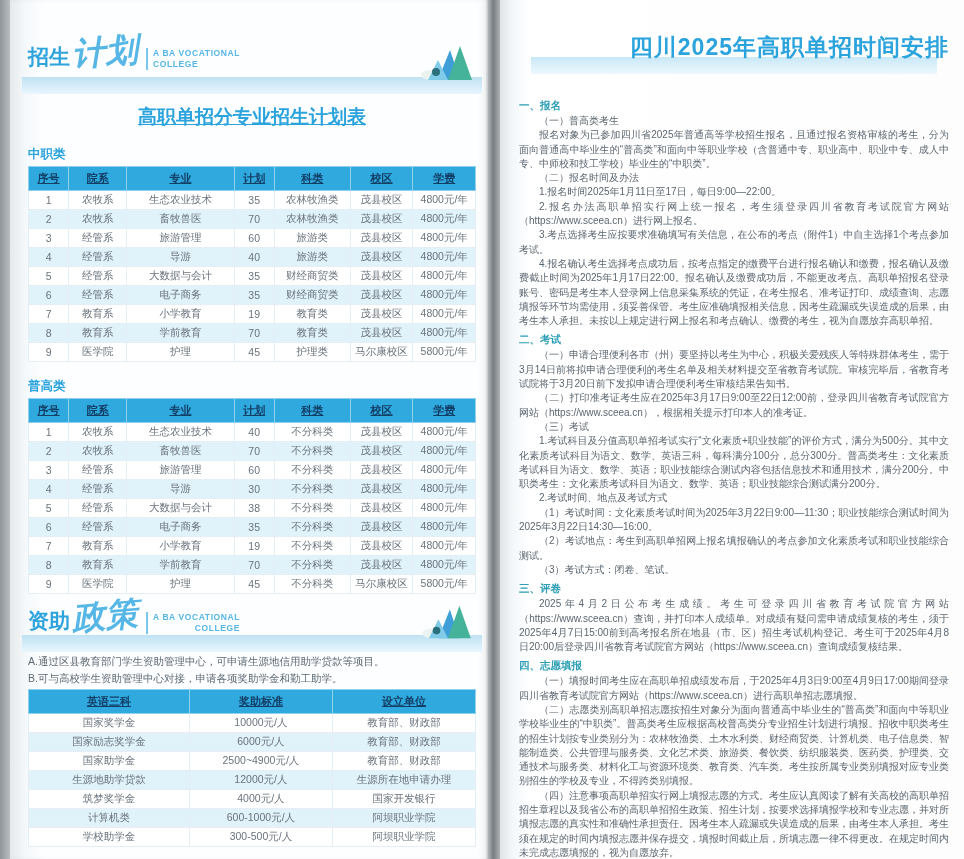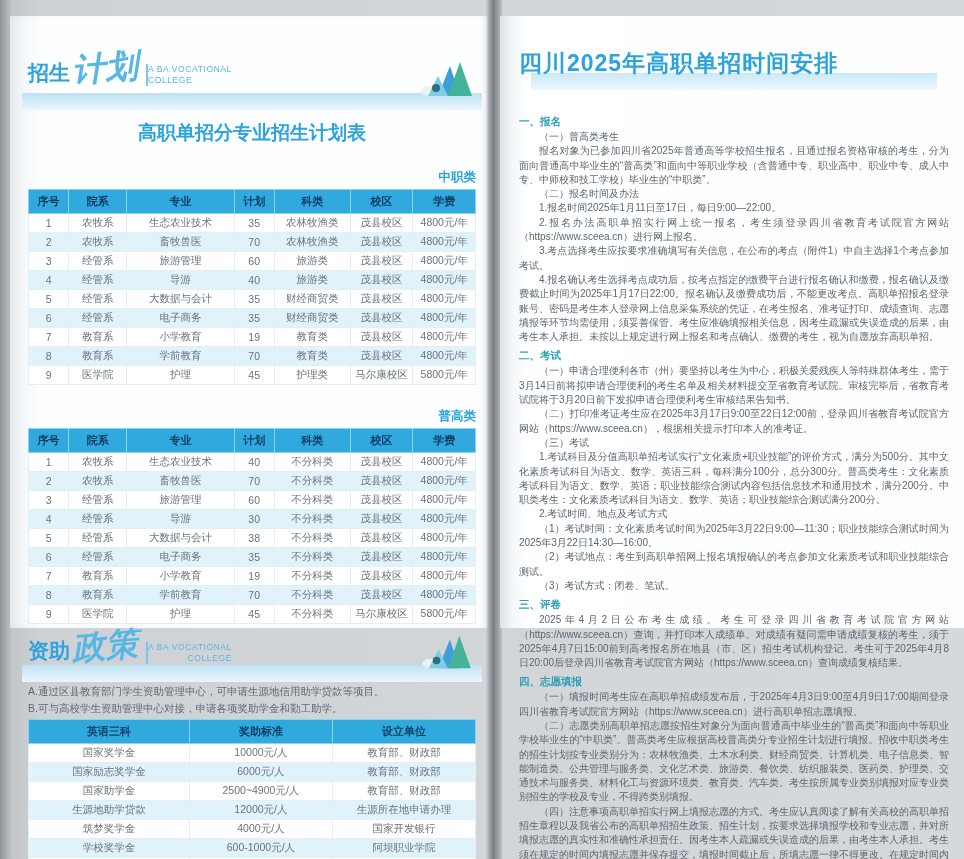--- a/index.html
+++ b/index.html
@@ -2,21 +2,21 @@
 <html><head>
 <meta charset="utf-8">
 <style>
   html,body{margin:0;padding:0;}
   body{
     width:964px;height:859px;overflow:hidden;
     font-family:"Liberation Sans","DejaVu Sans",sans-serif;
     background:linear-gradient(90deg,#8f9499 0,#c2c6c9 12px,#cfd2d5 40px,#d6d9db 100%);
     position:relative;
   }
-  .page{position:absolute;top:16px;height:612px;}
+  .page{position:absolute;top:0;height:859px;}
   .page-left{
     left:10px;width:478px;
     background:linear-gradient(90deg,#e6e9ea 0,#f5f9fb 16px,#fdfeff 34px,#fdfeff 100%);
     box-shadow:inset -6px 0 10px -6px rgba(40,50,60,.25);
   }
   .page-right{
     left:500px;width:464px;
     background:linear-gradient(90deg,#dfe3e5 0,#f3f7f9 12px,#ffffff 30px,#fdfdfd 100%);
   }
   .gutter{
@@ -27,37 +27,37 @@
   .pr-inner{padding:22px 15px 0 19px;position:relative;}
 
   
   .brand{position:relative;height:64px;margin-bottom:2px;}
   .brand .band{position:absolute;left:-6px;right:-6px;bottom:0;height:17px;
     background:linear-gradient(180deg,#bfe2f4,#e9f6fd);}
   .logo{display:flex;align-items:flex-start;position:relative;z-index:1;padding-top:6px;}
   .logo-cn{font-size:21px;font-weight:bold;color:#2FA3DC;line-height:1;margin-top:10px;}
   .logo-script{font-size:33px;font-weight:bold;font-style:italic;color:#56B6E6;
     font-family:"Liberation Serif","DejaVu Serif",serif;line-height:1;transform:rotate(-5deg);margin:0 4px 0 2px;}
-  .logo-en{border-left:2px solid #7cc5ec;margin-left:4px;margin-top:12px;
-    font-size:8.5px;color:#56B6E6;letter-spacing:.6px;line-height:1.3;font-weight:normal;}
+  .logo-en{border-left:2px solid #7cc5ec;padding-left:5px;margin-left:4px;margin-top:12px;
+    font-size:8.5px;color:#56B6E6;letter-spacing:.6px;line-height:1.3;font-weight:bold;}
   .mountart{position:absolute;right:2px;bottom:10px;z-index:1;}
 
-  .left-title{text-align:center;color:#2BA3DC;font-size:19px;font-weight:bold;margin:10px 0 5px;}
-  .seclabel{color:#2BA3DC;font-weight:bold;font-size:12.5px;margin:23px 0 3px;text-align:right;}
+  .left-title{text-align:center;color:#2BA3DC;font-size:19px;font-weight:bold;margin:10px 0 5px;text-decoration:underline;}
+  .seclabel{color:#2BA3DC;font-weight:bold;font-size:12.5px;margin:16px 0 3px;}
 
   table.plan{width:100%;border-collapse:collapse;font-size:10.5px;color:#6a737c;text-align:center;table-layout:fixed;}
-  table.plan th{background:#2FA9DE;color:#123F68;font-weight:bold;padding:4px 0;font-size:11px;border:1px solid #8ed2ef;}
+  table.plan th{background:#2FA9DE;color:#123F68;font-weight:bold;padding:4px 0;font-size:11px;border:1px solid #8ed2ef;text-decoration:underline;}
   table.plan td{padding:2px 0;background:#fff;border:1px solid #e4eef4;white-space:nowrap;overflow:hidden;}
   table.plan tbody tr:nth-child(even) td{background:#E0F2FA;}
 
   .note{font-size:9.5px;color:#78828b;line-height:1.35;margin:5px 0 4px;}
   .ab{font-size:10.5px;color:#5f6a74;margin:2px 0;line-height:1.4;}
 
   
-  .rtitle{position:relative;text-align:left;margin:4px 0 24px;height:48px;}
+  .rtitle{position:relative;text-align:right;margin:4px 0 24px;height:48px;}
   .rtitle .band2{position:absolute;left:12px;right:12px;bottom:0;height:17px;
     background:linear-gradient(180deg,#c8e8f7,#eef8fd);}
   .rtitle span{position:relative;z-index:1;font-size:23px;font-weight:bold;color:#2BA3DC;letter-spacing:1px;}
   #right-body{font-size:10px;line-height:1.43;color:#5c6670;text-align:justify;}
   #right-body h3{color:#2D9FB5;font-size:10.5px;font-weight:bold;margin:4px 0 1px;}
   #right-body p{margin:0;text-indent:2em;}
 </style>
 </head>
 <body>
 
@@ -357,21 +357,21 @@
               <td>生源地助学贷款</td>
               <td>12000元/人</td>
               <td>生源所在地申请办理</td>
             </tr>
             <tr>
               <td>筑梦奖学金</td>
               <td>4000元/人</td>
               <td>国家开发银行</td>
             </tr>
             <tr>
-              <td>学校奖学金</td>
+              <td>计算机类</td>
               <td>600-1000元/人</td>
               <td>阿坝职业学院</td>
             </tr>
             <tr>
               <td>学校助学金</td>
               <td>300-500元/人</td>
               <td>阿坝职业学院</td>
             </tr>
           </tbody>
         </table>

